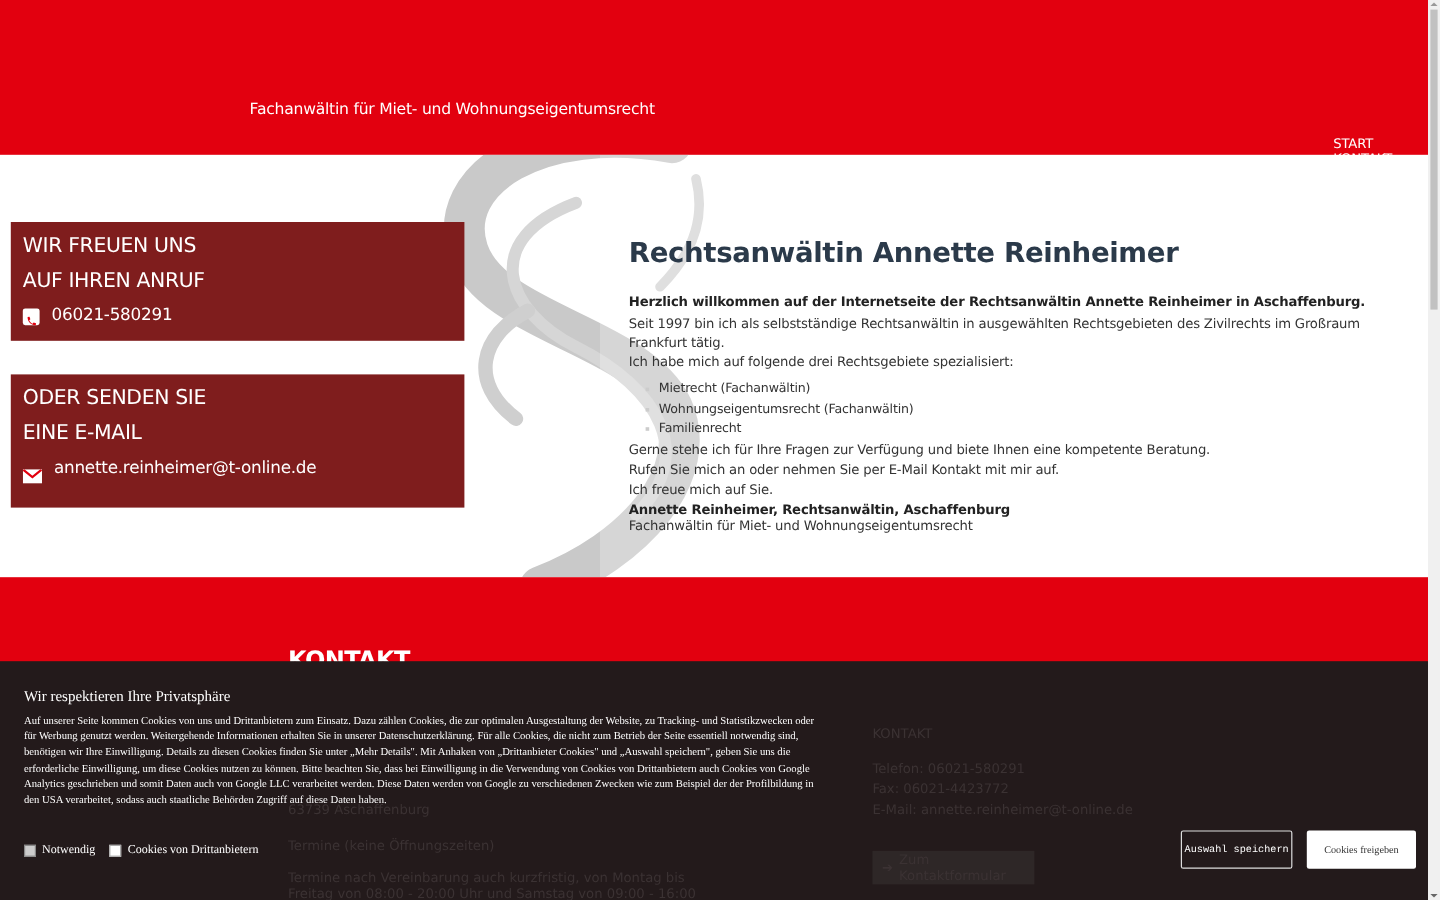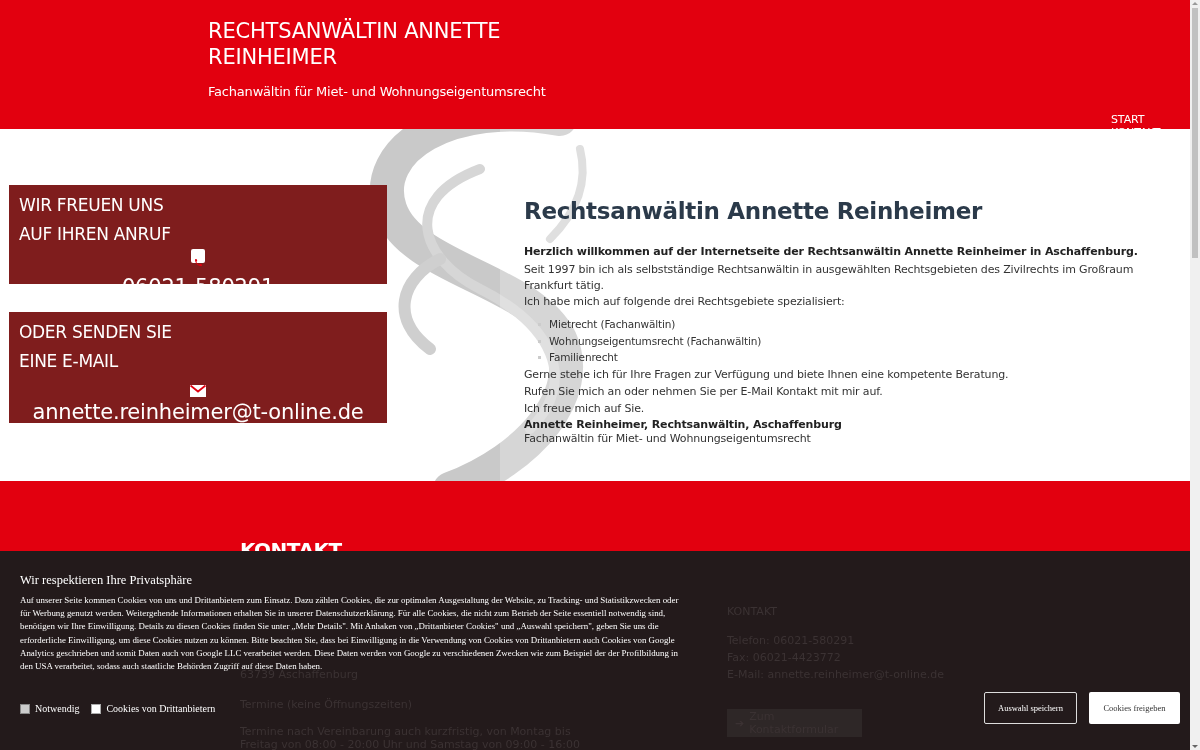--- a/index.html
+++ b/index.html
@@ -28,21 +28,21 @@
   .watermark {
     position:absolute; left:330px; top:129px; width:300px; height:352px; overflow:hidden;
   }
 
   
   .cta-box {
     position:absolute; left:9px; width:378px; background:#7f1d1d; color:#fff;
     padding:6px 10px; box-sizing:border-box;
   }
   .cta-box .line { font-size:17px; line-height:29px; letter-spacing:-0.3px; }
-  .cta-box .contact { font-size:21px; line-height:29px; display:flex; align-items:center; gap:10px;flex-direction:column; }
+  .cta-box .contact { font-size:14px; line-height:29px; display:flex; align-items:center; gap:10px; }
   .cta-box .contact span.val { letter-spacing:-0.2px; }
   .icon-phone {
     width:14px; height:14px; background:#fff; border-radius:2px; position:relative; display:inline-block;
   }
   .icon-mail { width:16px; height:12px; display:inline-block; }
   .box1 { top:185px; height:99px; }
   .box2 { top:312px; height:111px; }
 
   
   .article { position:absolute; left:524px; top:198px; width:640px; color:#333; }
@@ -79,45 +79,41 @@
   .cookie-options {
     position:absolute; left:20px; top:152px; display:flex; align-items:center; gap:12px;
     color:#fff; font-size:10px; font-family:"Liberation Serif",serif;
   }
   .cookie-options label { display:flex; align-items:center; gap:5px; }
   .cb { width:8px; height:8px; border:1px solid #aaa; background:#fff; display:inline-block; }
   .cb.checked { background:#ccc; border-color:#888; }
   .btn-save {
     position:absolute; left:984px; top:141px; width:93px; height:32px; box-sizing:border-box;
     border:1px solid #ddd; border-radius:2px; color:#fff; background:transparent;
-    font-family:Liberation Serif, serif; font-size:8.5px; display:flex; align-items:center; justify-content:center;
+    font-family:Liberation Mono, monospace; font-size:8.5px; display:flex; align-items:center; justify-content:center;
   }
   .btn-accept {
     position:absolute; left:1089px; top:141px; width:91px; height:32px; box-sizing:border-box;
     background:#fff; border-radius:2px; color:#333;
     font-family:"Liberation Serif",serif; font-size:8.5px; display:flex; align-items:center; justify-content:center;
   }
 
   
   .scrollbar { position:absolute; left:1190px; top:0; width:10px; height:750px; background:#f0f0f0; }
   .scroll-thumb { position:absolute; left:2px; top:8px; width:6px; height:250px; background:#c1c1c1; }
   .scroll-up, .scroll-down { position:absolute; left:2px; width:0; height:0; border-left:3px solid transparent; border-right:3px solid transparent; }
   .scroll-up { top:2px; border-bottom:3px solid #999; }
   .scroll-down { bottom:2px; border-top:3px solid #666; }
 </style>
 </head>
 <body>
 
 <div class="page">
 
   <div class="header">
-    <div class="site-title">
-      <div>RECHTSANWÄLTIN ANNETTE</div>
-      <div>REINHEIMER</div>
-    </div>
     <div class="site-subtitle">Fachanwältin für Miet- und Wohnungseigentumsrecht</div>
     <nav class="nav">
       <a>START</a>
       <a>KONTAKT</a>
       <a>LEISTUNGEN</a>
       <a>STANDORT</a>
       <a>ANFRAGE</a>
     </nav>
   </div>
 

